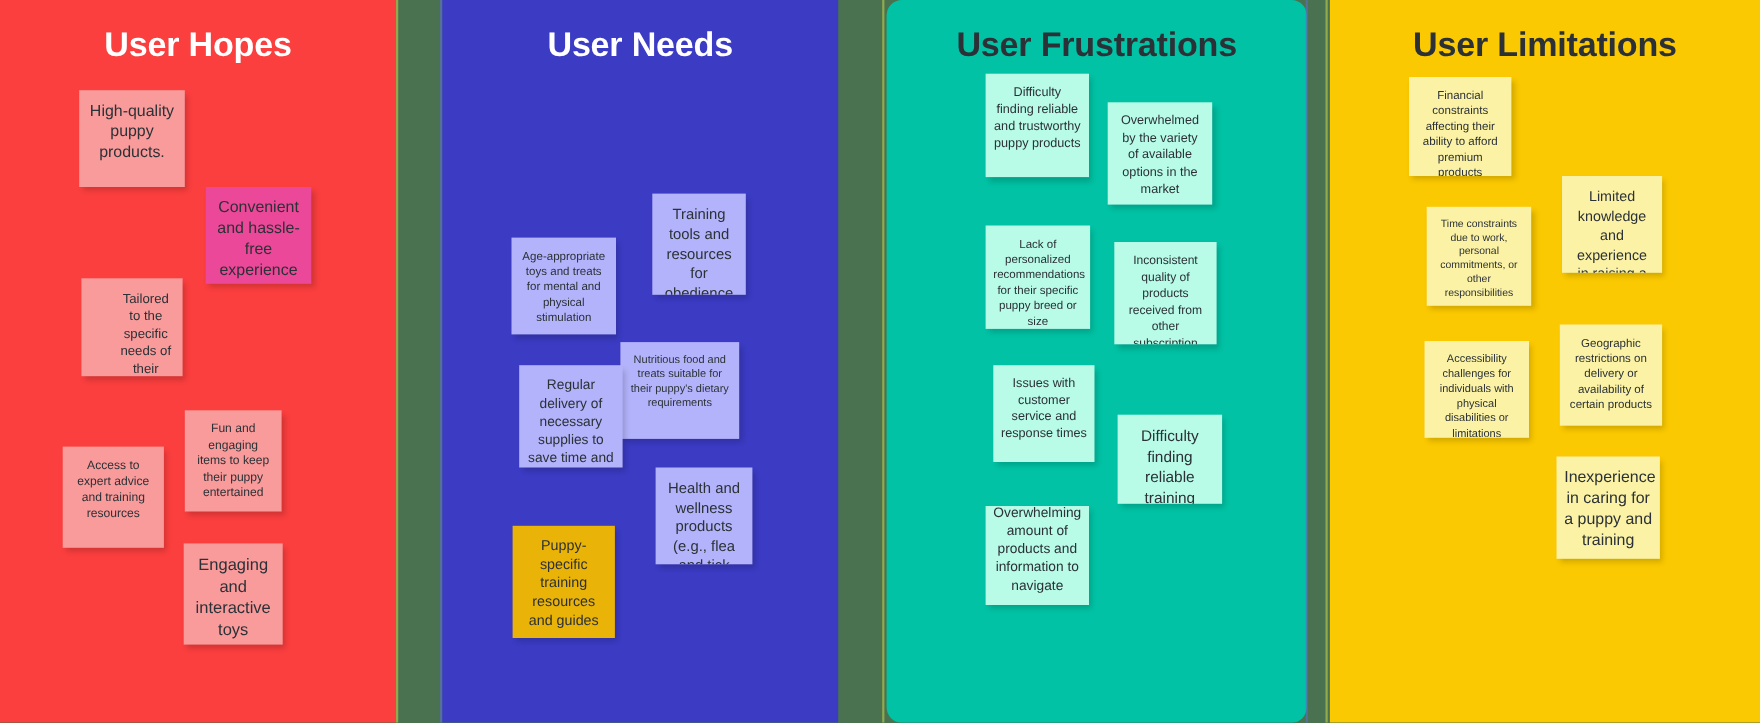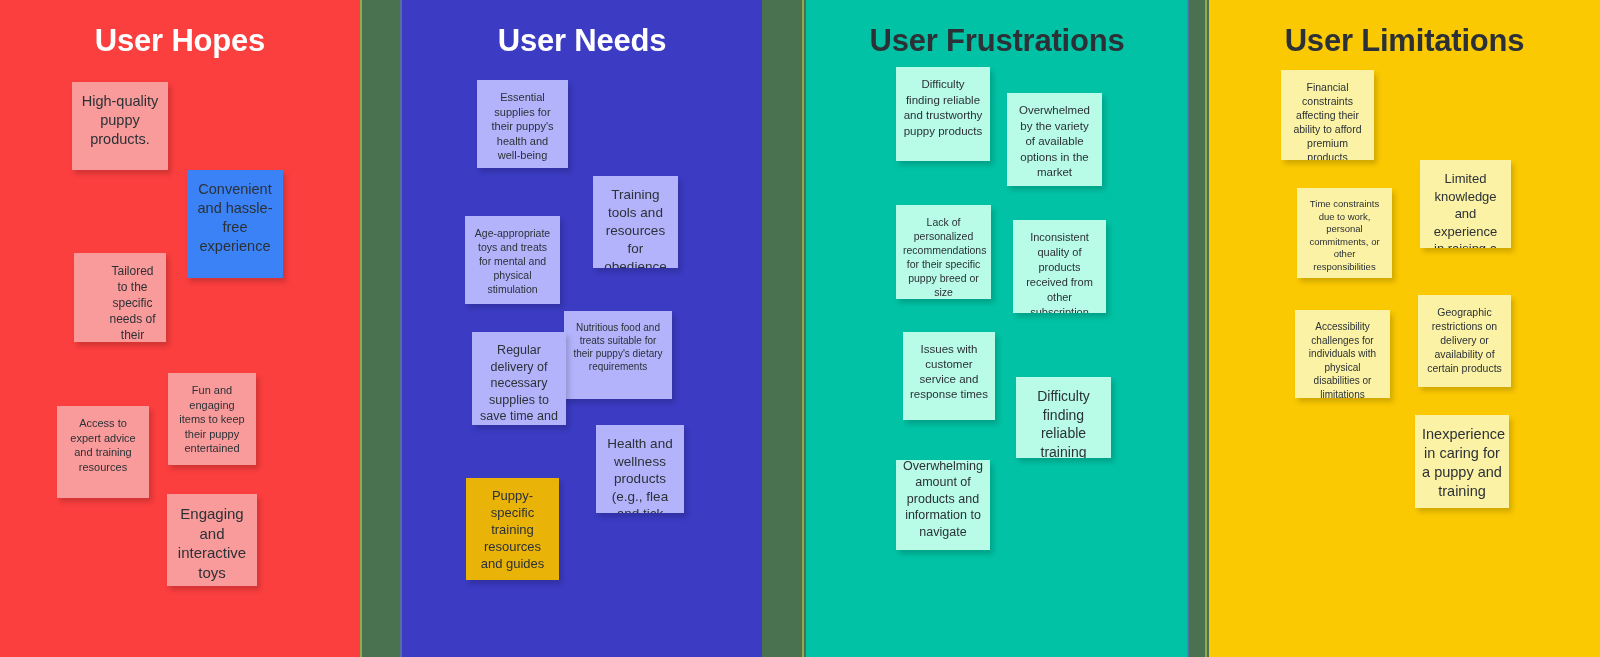--- a/index.html
+++ b/index.html
@@ -67,51 +67,48 @@
 </head>
 <body>
 
 <div id="board" style="background: rgb(74, 114, 80);">
     <div class="column" style="left: 0px; width: 360px; background: rgb(251, 62, 62);">
       <div class="col-title" style="color: rgb(255, 255, 255);">User Hopes</div>
     </div>
     <div class="column" style="left: 402px; width: 360px; background: rgb(59, 59, 196);">
       <div class="col-title" style="color: rgb(255, 255, 255);">User Needs</div>
     </div>
-    <div class="column" style="left: 806px; width: 382px; background: rgb(1, 194, 164);">
+    <div class="column" style="left: 806px; width: 382px; background: rgb(1, 194, 164); border-radius: 14px;">
       <div class="col-title" style="color: rgb(43, 49, 54);">User Frustrations</div>
     </div>
     <div class="column" style="left: 1209px; width: 391px; background: rgb(251, 201, 1);">
       <div class="col-title" style="color: rgb(43, 49, 54);">User Limitations</div>
     </div>
     <div class="edge" style="left: 360px; background: rgb(184, 200, 74);"></div>
     <div class="edge" style="left: 400px; background: rgb(92, 110, 200);"></div>
     <div class="edge" style="left: 802px; background: rgb(184, 200, 74);"></div>
     <div class="edge" style="left: 1187px; background: rgb(92, 110, 200);"></div>
     <div class="edge" style="left: 1205px; background: rgb(184, 200, 74);"></div>
     <div class="note" style="left: 72px; top: 82px; width: 96px; height: 88px; background: rgb(249, 155, 155); font-size: 14.5px; line-height: 19px;">
       <span>High-quality puppy products.</span>
     </div>
-    <div class="note" style="left: 187px; top: 170px; width: 96px; height: 108px; background: #3b82f6; font-size: 14.5px; line-height: 19px;">
+    <div class="note" style="left: 187px; top: 170px; width: 96px; height: 88px; background: #ec4899; font-size: 14.5px; line-height: 19px;">
       <span>Convenient and hassle-free experience</span>
     </div>
     <div class="note" style="left: 74px; top: 253px; width: 92px; height: 89px; background: rgb(249, 155, 155); font-size: 12px; line-height: 16px; padding-left: 32px;">
       <span>Tailored to the specific needs of their puppy</span>
     </div>
     <div class="note" style="left: 168px; top: 373px; width: 88px; height: 92px; background: rgb(249, 155, 155); font-size: 11px; line-height: 14.5px;">
       <span>Fun and engaging items to keep their puppy entertained</span>
     </div>
     <div class="note" style="left: 57px; top: 406px; width: 92px; height: 92px; background: rgb(249, 155, 155); font-size: 11px; line-height: 14.5px;">
       <span>Access to expert advice and training resources</span>
     </div>
     <div class="note" style="left: 167px; top: 494px; width: 90px; height: 92px; background: rgb(249, 155, 155); font-size: 15px; line-height: 19.5px;">
       <span>Engaging and interactive toys</span>
-    </div>
-    <div class="note" style="left: 477px; top: 80px; width: 91px; height: 88px; background: rgb(179, 179, 251); font-size: 11px; line-height: 14.5px;">
-      <span>Essential supplies for their puppy's health and well-being</span>
     </div>
     <div class="note" style="left: 593px; top: 176px; width: 85px; height: 92px; background: rgb(179, 179, 251); font-size: 13.5px; line-height: 18px;">
       <span>Training tools and resources for obedience and behavior</span>
     </div>
     <div class="note" style="left: 465px; top: 216px; width: 95px; height: 88px; background: rgb(179, 179, 251); font-size: 10.5px; line-height: 14px;">
       <span>Age-appropriate toys and treats for mental and physical stimulation</span>
     </div>
     <div class="note" style="left: 564px; top: 311px; width: 108px; height: 88px; background: rgb(179, 179, 251); font-size: 10px; line-height: 13px;">
       <span>Nutritious food and treats suitable for their puppy's dietary requirements</span>
     </div>

